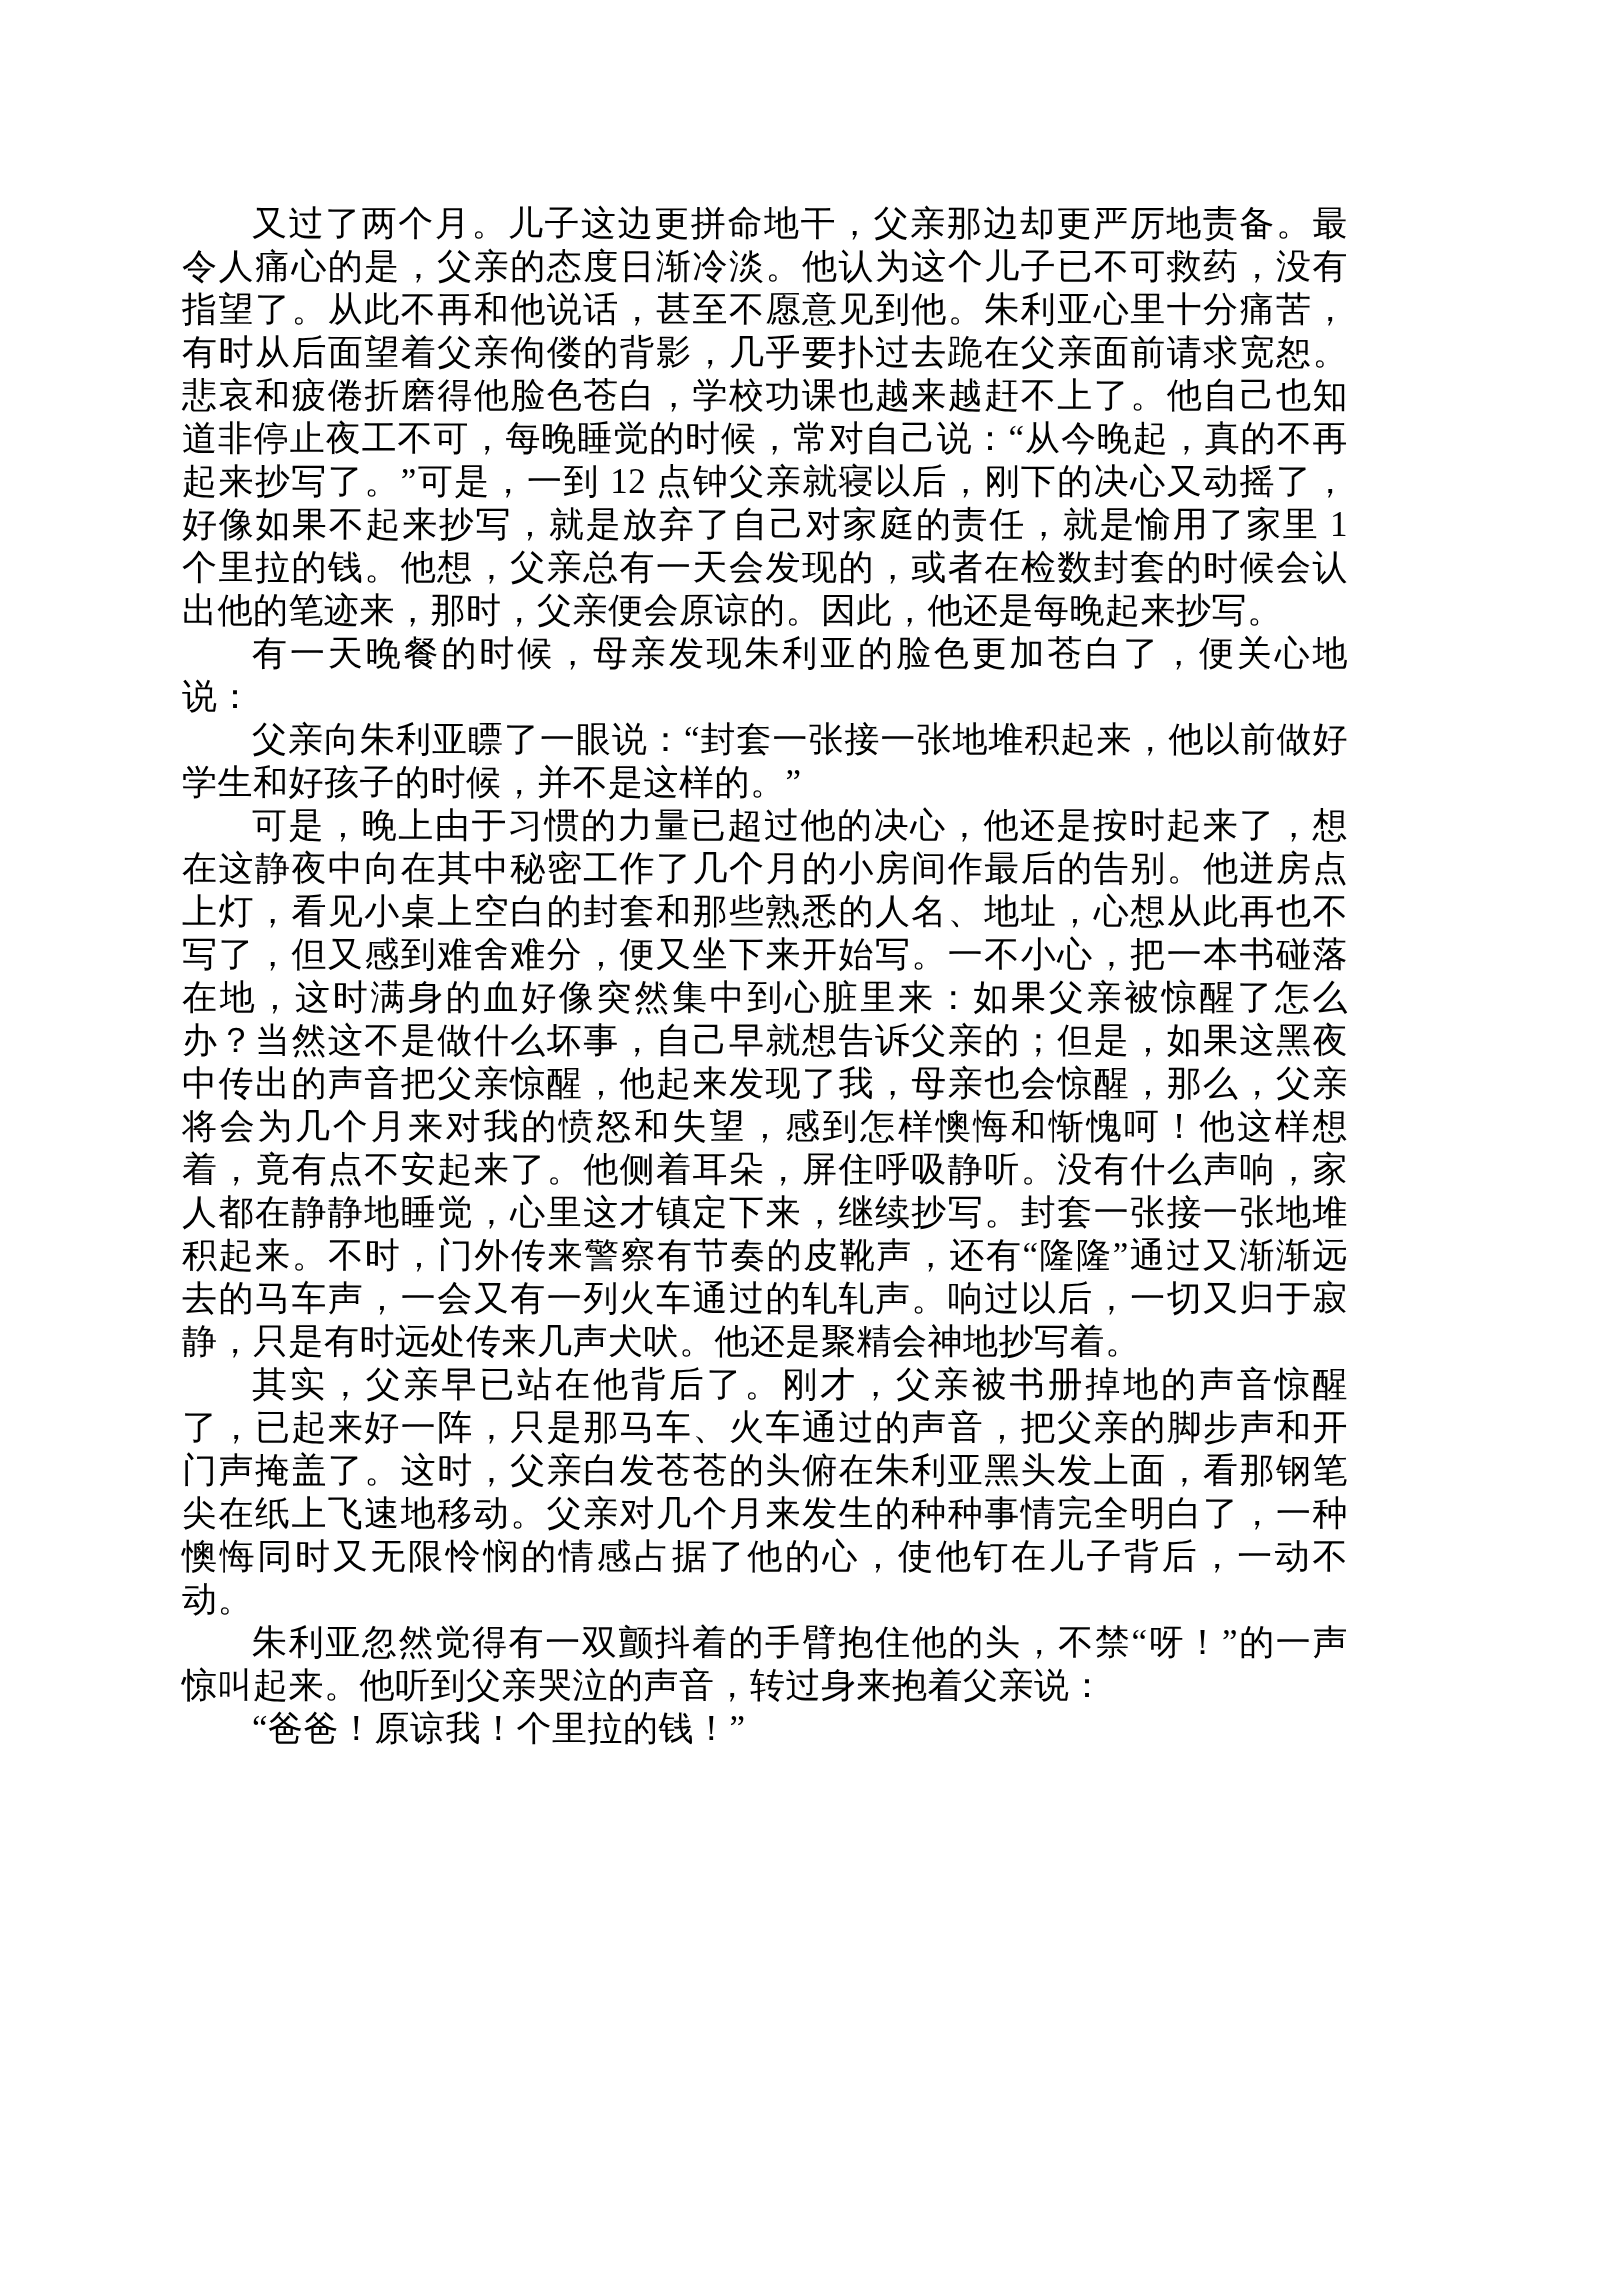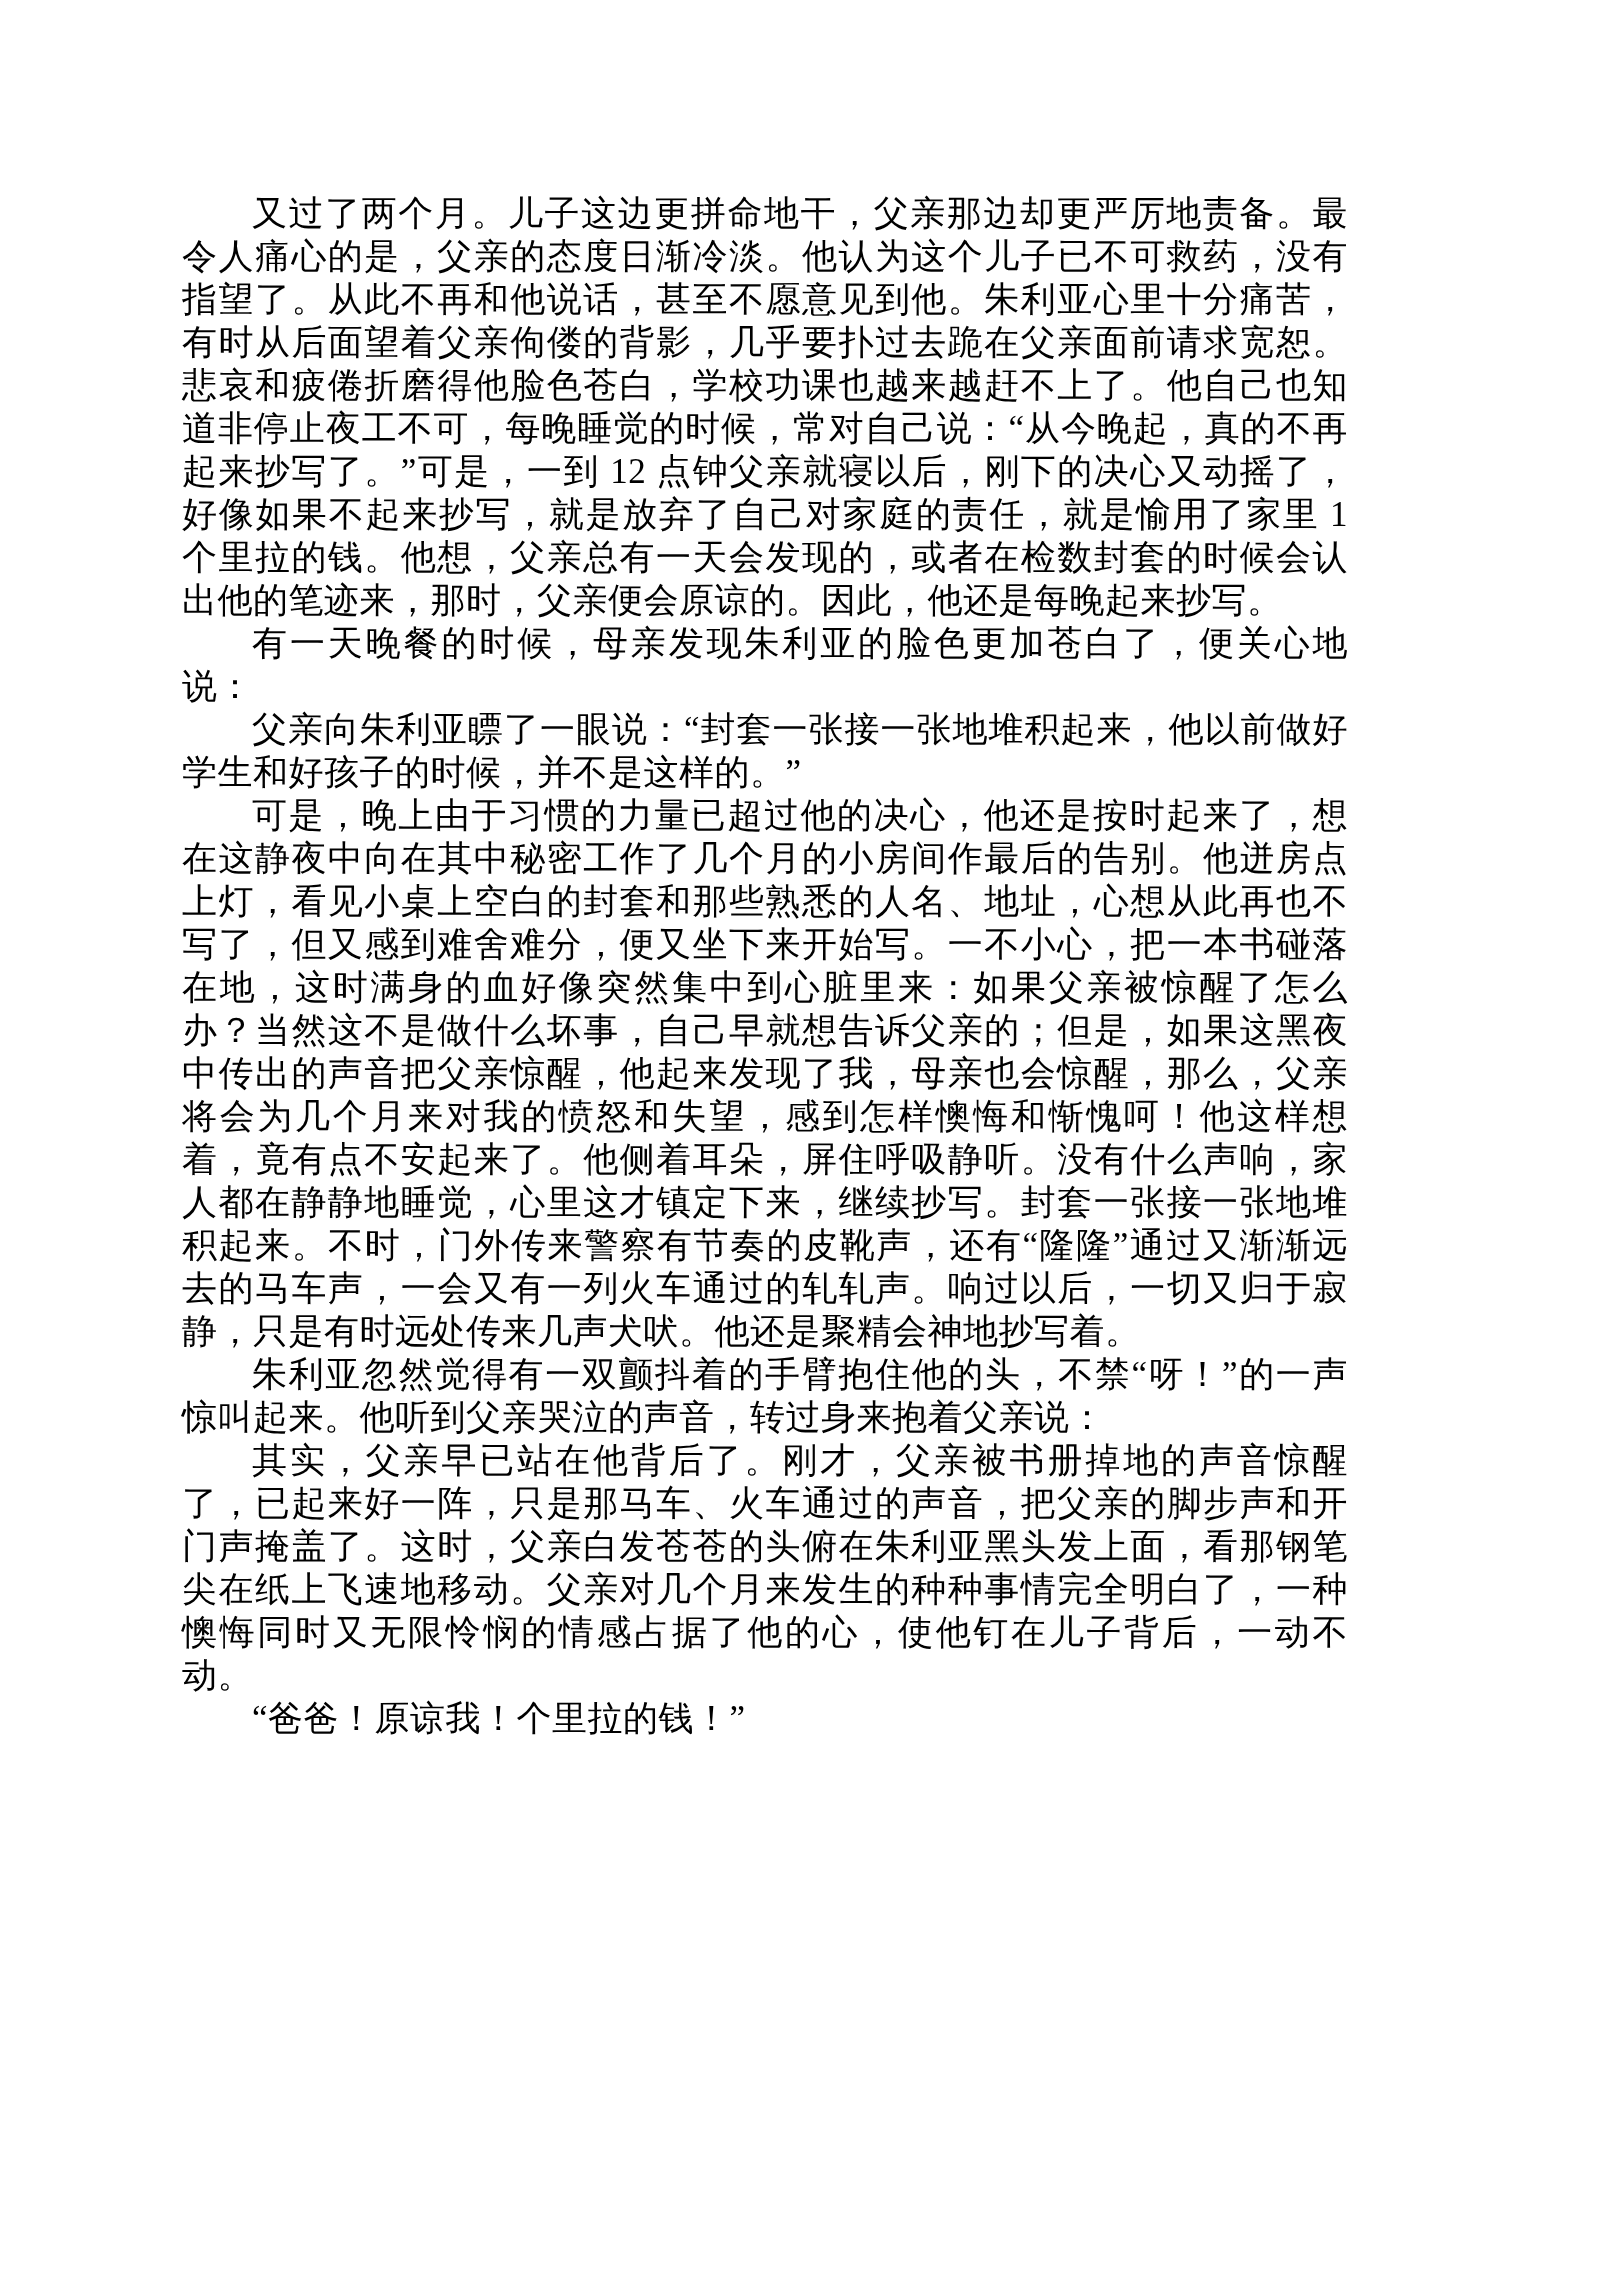--- a/index.html
+++ b/index.html
@@ -10,21 +10,21 @@
   .page {
     position: relative;
     width: 1622px;
     height: 2292px;
     background: #ffffff;
     overflow: hidden;
   }
   .text-block {
     position: absolute;
     left: 182px;
-    top: 192px;
+    top: 202px;
     width: 1166px;
     color: #000000;
     font-family: "Liberation Serif", "DejaVu Serif", serif;
     font-size: 35px;
     line-height: 43px;
     text-align: justify;
     letter-spacing: 0.5px;
   }
   .text-block p {
     margin: 0;
@@ -35,18 +35,18 @@
 </style>
 </head>
 <body>
 
 <div class="page">
   <div class="text-block">
     <p>又过了两个月。儿子这边更拼命地干，父亲那边却更严厉地责备。最令人痛心的是，父亲的态度日渐冷淡。他认为这个儿子已不可救药，没有指望了。从此不再和他说话，甚至不愿意见到他。朱利亚心里十分痛苦，有时从后面望着父亲佝偻的背影，几乎要扑过去跪在父亲面前请求宽恕。悲哀和疲倦折磨得他脸色苍白，学校功课也越来越赶不上了。他自己也知道非停止夜工不可，每晚睡觉的时候，常对自己说：“从今晚起，真的不再起来抄写了。”可是，一到 12 点钟父亲就寝以后，刚下的决心又动摇了，好像如果不起来抄写，就是放弃了自己对家庭的责任，就是愉用了家里 1 个里拉的钱。他想，父亲总有一天会发现的，或者在检数封套的时候会认出他的笔迹来，那时，父亲便会原谅的。因此，他还是每晚起来抄写。</p>
     <p>有一天晚餐的时候，母亲发现朱利亚的脸色更加苍白了，便关心地说：</p>
     <p>父亲向朱利亚瞟了一眼说：“封套一张接一张地堆积起来，他以前做好学生和好孩子的时候，并不是这样的。”</p>
     <p>可是，晚上由于习惯的力量已超过他的决心，他还是按时起来了，想在这静夜中向在其中秘密工作了几个月的小房间作最后的告别。他迸房点上灯，看见小桌上空白的封套和那些熟悉的人名、地址，心想从此再也不写了，但又感到难舍难分，便又坐下来开始写。一不小心，把一本书碰落在地，这时满身的血好像突然集中到心脏里来：如果父亲被惊醒了怎么办？当然这不是做什么坏事，自己早就想告诉父亲的；但是，如果这黑夜中传出的声音把父亲惊醒，他起来发现了我，母亲也会惊醒，那么，父亲将会为几个月来对我的愤怒和失望，感到怎样懊悔和惭愧呵！他这样想着，竟有点不安起来了。他侧着耳朵，屏住呼吸静听。没有什么声响，家人都在静静地睡觉，心里这才镇定下来，继续抄写。封套一张接一张地堆积起来。不时，门外传来警察有节奏的皮靴声，还有“隆隆”通过又渐渐远去的马车声，一会又有一列火车通过的轧轧声。响过以后，一切又归于寂静，只是有时远处传来几声犬吠。他还是聚精会神地抄写着。</p>
+    <p>其实，父亲早已站在他背后了。刚才，父亲被书册掉地的声音惊醒了，已起来好一阵，只是那马车、火车通过的声音，把父亲的脚步声和开门声掩盖了。这时，父亲白发苍苍的头俯在朱利亚黑头发上面，看那钢笔尖在纸上飞速地移动。父亲对几个月来发生的种种事情完全明白了，一种懊悔同时又无限怜悯的情感占据了他的心，使他钉在儿子背后，一动不动。</p>
     <p>朱利亚忽然觉得有一双颤抖着的手臂抱住他的头，不禁“呀！”的一声惊叫起来。他听到父亲哭泣的声音，转过身来抱着父亲说：</p>
-    <p>其实，父亲早已站在他背后了。刚才，父亲被书册掉地的声音惊醒了，已起来好一阵，只是那马车、火车通过的声音，把父亲的脚步声和开门声掩盖了。这时，父亲白发苍苍的头俯在朱利亚黑头发上面，看那钢笔尖在纸上飞速地移动。父亲对几个月来发生的种种事情完全明白了，一种懊悔同时又无限怜悯的情感占据了他的心，使他钉在儿子背后，一动不动。</p>
     <p>“爸爸！原谅我！个里拉的钱！”</p>
   </div>
 </div>
 
 
 </body></html>

